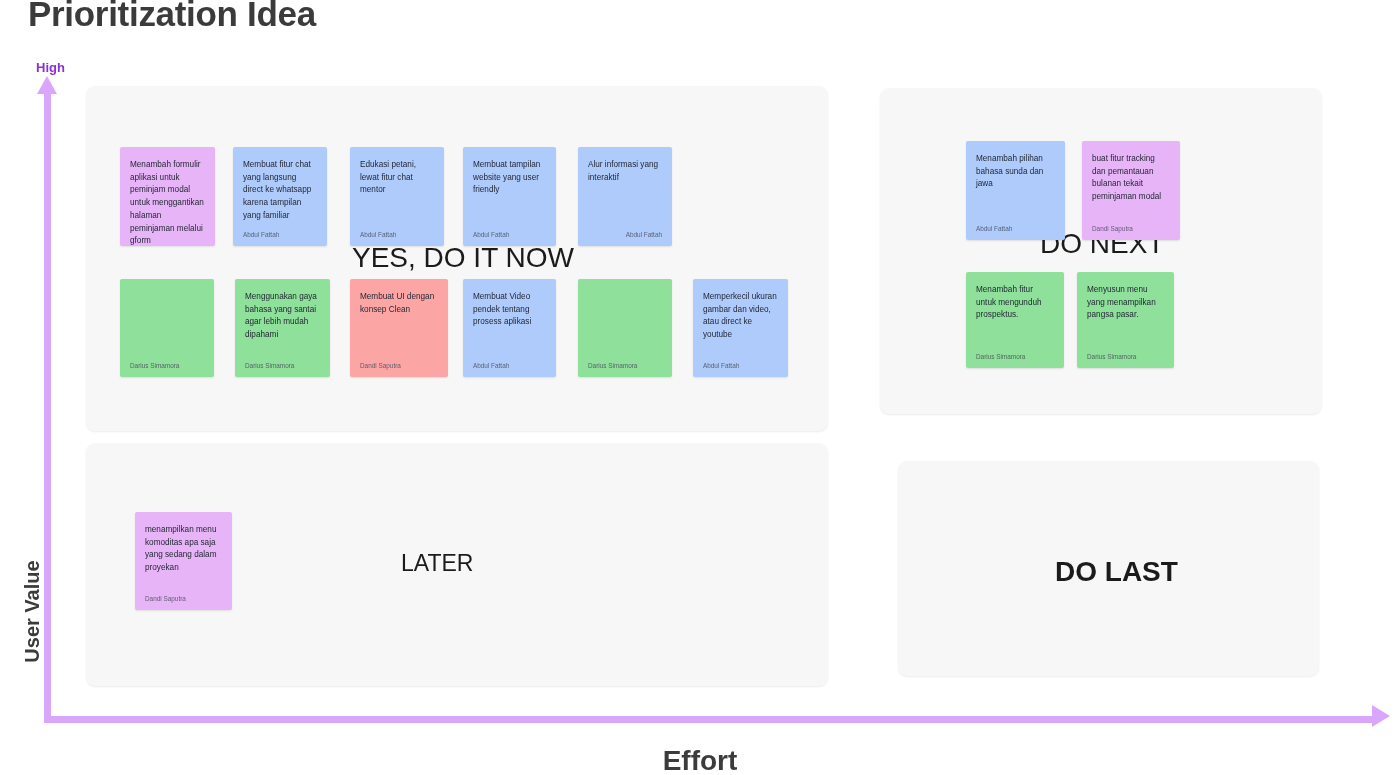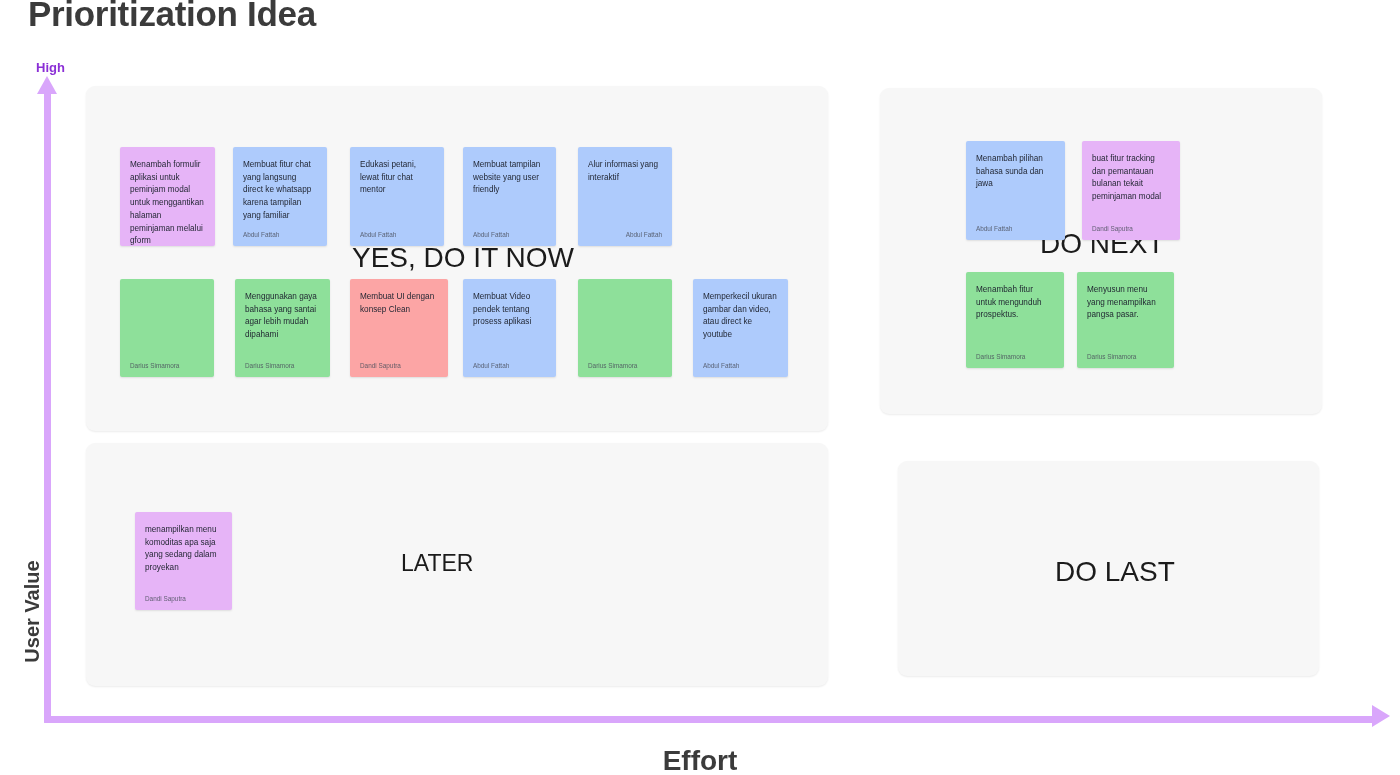--- a/index.html
+++ b/index.html
@@ -119,21 +119,21 @@
 
   .panel-label {
     position: absolute;
     font-weight: 400;
     color: #1b1b1b;
     white-space: nowrap;
   }
   .label-yes   { left: 352px;  top: 242px; font-size: 28px; }
   .label-next  { left: 1040px; top: 228px; font-size: 28px; }
   .label-later { left: 401px;  top: 550px; font-size: 23px; }
-  .label-last  { left: 1055px; top: 556px; font-size: 28px; }
+  .label-last  { left: 1055px; top: 556px; font-size: 28px; font-weight: bold; }
 
   
   .note {
     position: absolute;
     border-radius: 2px;
     padding: 12px 10px 8px 10px;
     display: flex;
     flex-direction: column;
     justify-content: space-between;
     box-shadow: 0 1px 2px rgba(0,0,0,0.10);

